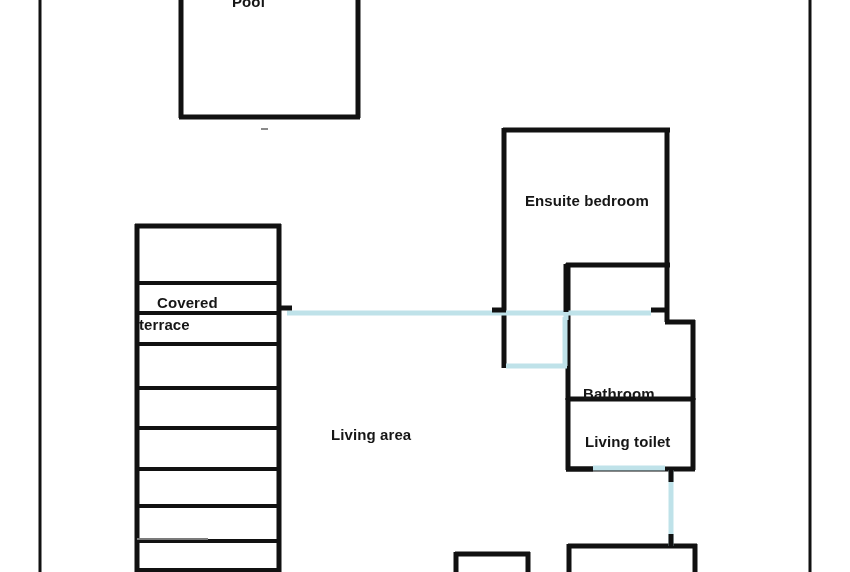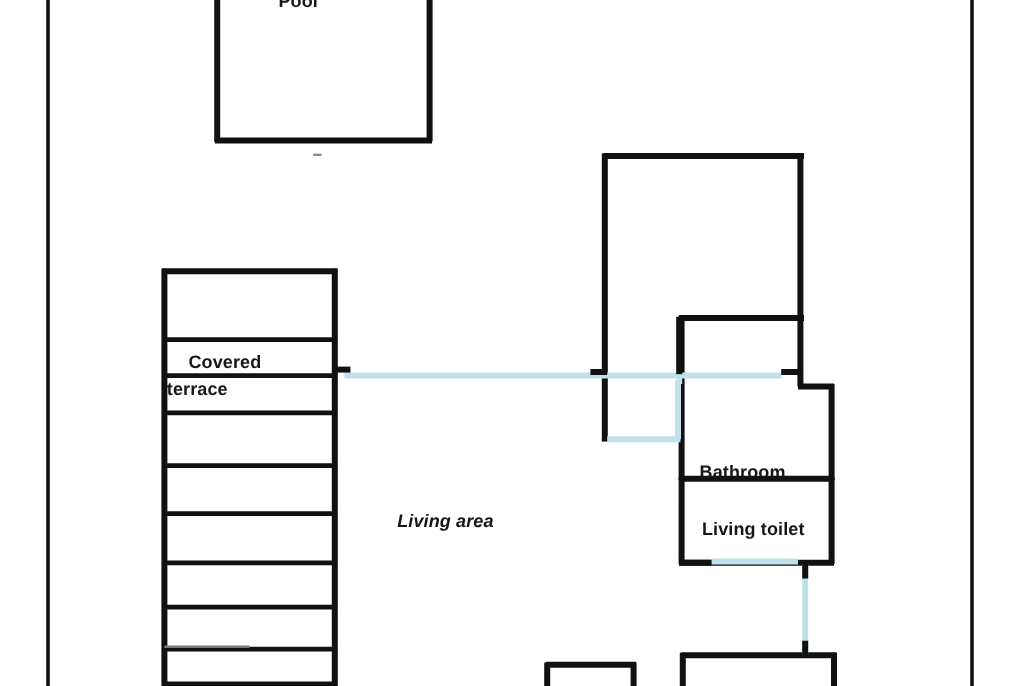--- a/index.html
+++ b/index.html
@@ -32,21 +32,21 @@
     font-size: 15px;
     color: #161616;
     white-space: nowrap;
     letter-spacing: 0.1px;
     line-height: 22px;
   }
   .label-pool        { left: 232px; top: -9px; }
   .label-ensuite     { left: 525px; top: 190px; }
   .label-bathroom    { left: 583px; top: 339px; margin-top: 44px; }
   .label-guesttoilet { left: 585px; top: 431px; }
-  .label-living      { left: 331px; top: 424px; font-style: italic; }
+  .label-living      { left: 331px; top: 424px; }
   .label-covered     { left: 157px; top: 292px; }
   .label-terrace     { left: 139px; top: 314px; }
 </style>
 </head>
 <body>
 
 <div id="floorplan-root">
 
   <svg id="floorplan-svg" viewBox="0 0 850 572">
 
@@ -131,18 +131,19 @@
   </svg>
 
   <div class="room-label label-pool">Pool</div>
 
   <div class="room-label label-covered">Covered</div>
 
   <div class="room-label label-terrace">terrace</div>
 
   <div class="room-label label-living">Living area</div>
 
+  <div class="room-label label-ensuite">Ensuite bedroom</div>
 
   <div class="room-label label-bathroom">Bathroom</div>
 
   <div class="room-label label-guesttoilet">Living toilet</div>
 
 </div>
 
 </body></html>

